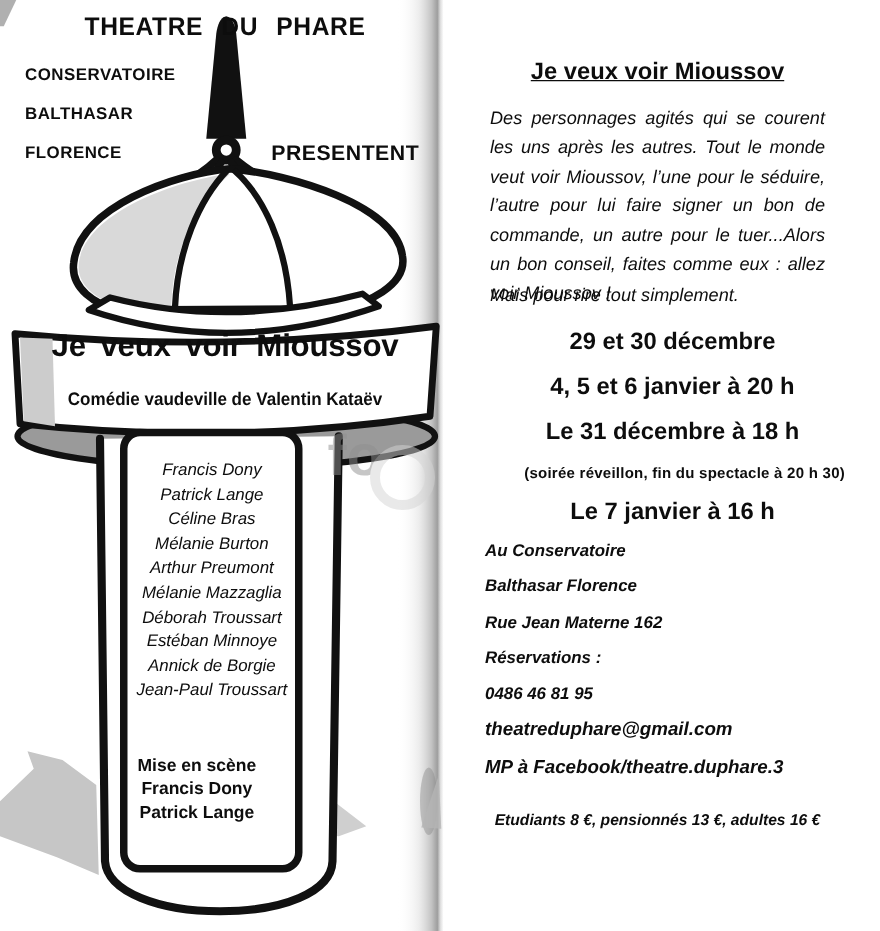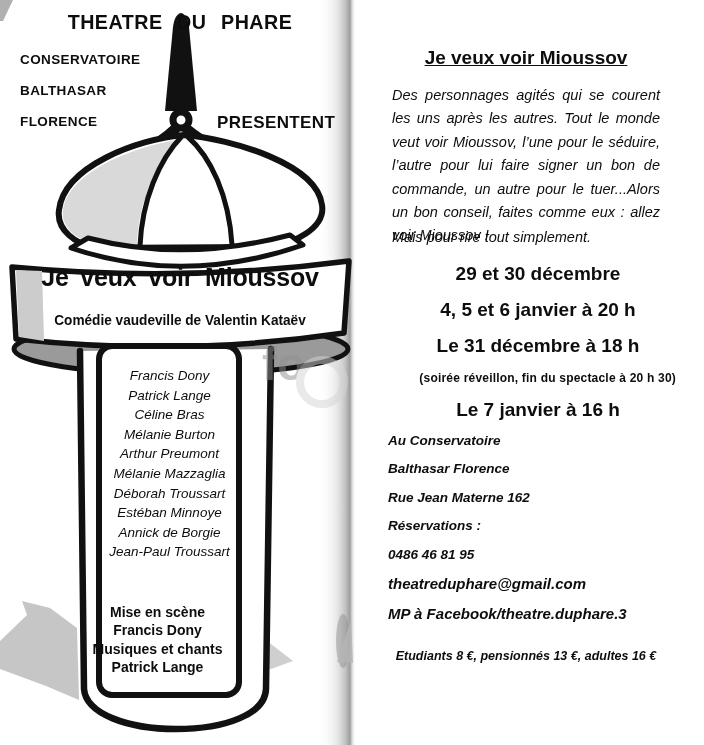--- a/index.html
+++ b/index.html
@@ -122,21 +122,20 @@
       <div>Mélanie Mazzaglia</div>
       <div>Déborah Troussart</div>
       <div>Estéban Minnoye</div>
       <div>Annick de Borgie</div>
       <div>Jean-Paul Troussart</div>
     </div>
 
   <div class="abs credit-box">
       <div>Mise en scène</div>
       <div>Francis Dony</div>
-      <div>Musiques et chants</div>
       <div>Patrick Lange</div>
     </div>
 
   <div id="right-col">
     <div class="rt-title">Je veux voir Mioussov</div>
     <div class="rt-para">Des personnages agités qui se courent les uns après les autres. Tout le monde veut voir Mioussov, l’une pour le séduire, l’autre pour lui faire signer un bon de commande, un autre pour le tuer...Alors un bon conseil, faites comme eux : allez voir Mioussov !</div>
     <div class="rt-tagline">Mais pour rire tout simplement.</div>
 
     <div class="rt-dates">
         <div class="big">29 et 30 décembre</div>

